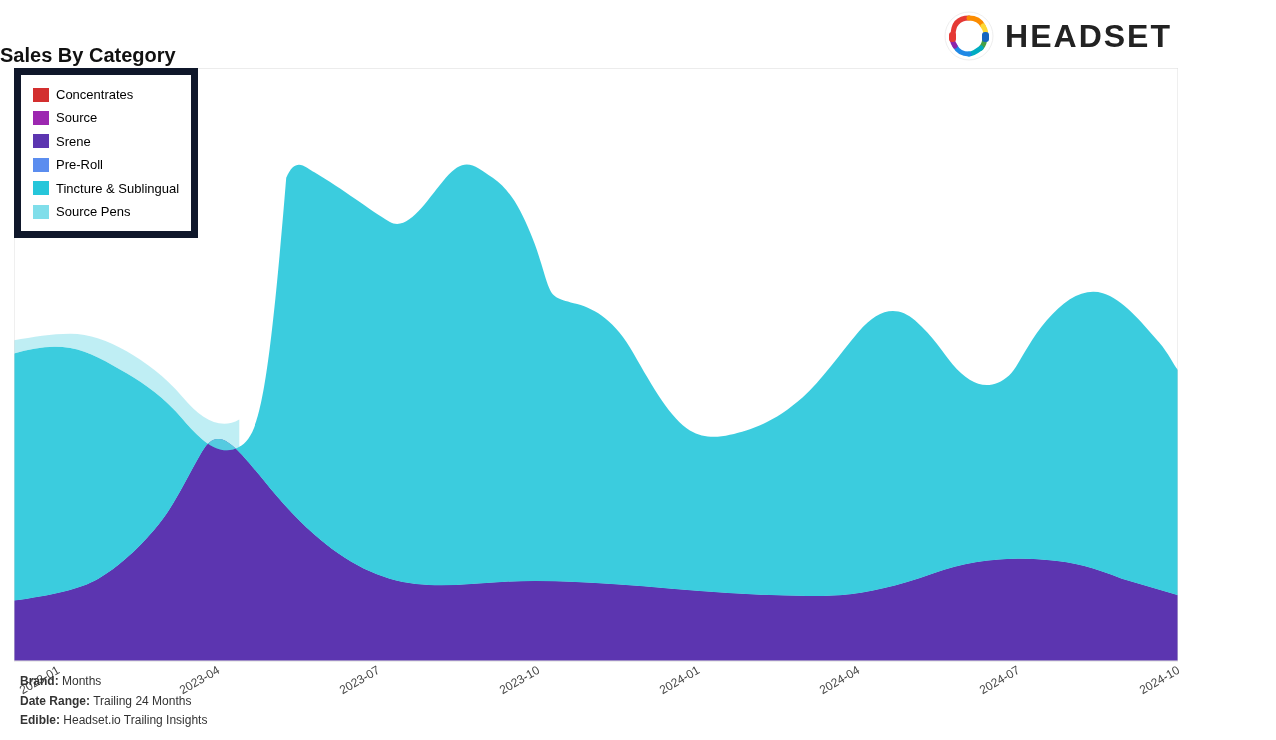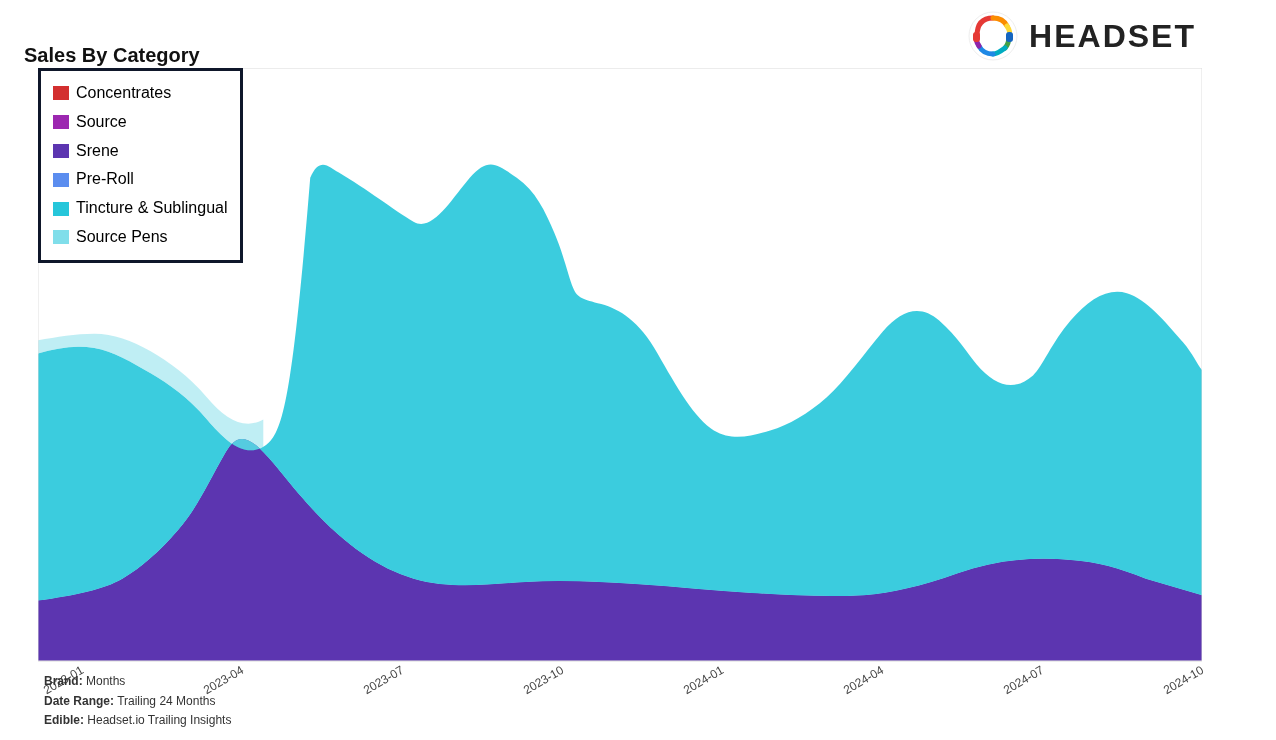--- a/index.html
+++ b/index.html
@@ -8,21 +8,20 @@
       height: 740px;
       background: #fff;
       font-family: Arial, sans-serif;
       overflow: hidden;
     }
     .container {
       width: 1192px;
       height: 740px;
       position: relative;
       background: #fff;
-      margin-left: 24px;
     }
     
     .logo-area {
       position: absolute;
       top: 10px;
       right: 20px;
       display: flex;
       align-items: center;
       gap: 10px;
     }
@@ -45,23 +44,23 @@
       font-size: 20px;
       font-weight: 700;
       color: #111;
     }
     
     .legend {
       position: absolute;
       top: 68px;
       left: 14px;
       background: #fff;
-      border: 3px solid #0f172a;
+      border: 7px solid #0f172a;
       padding: 8px 12px;
-      font-size: 16px;
+      font-size: 13px;
       line-height: 1.8;
       z-index: 10;
     }
     .legend-item {
       display: flex;
       align-items: center;
       gap: 7px;
     }
     .legend-swatch {
       width: 16px;

